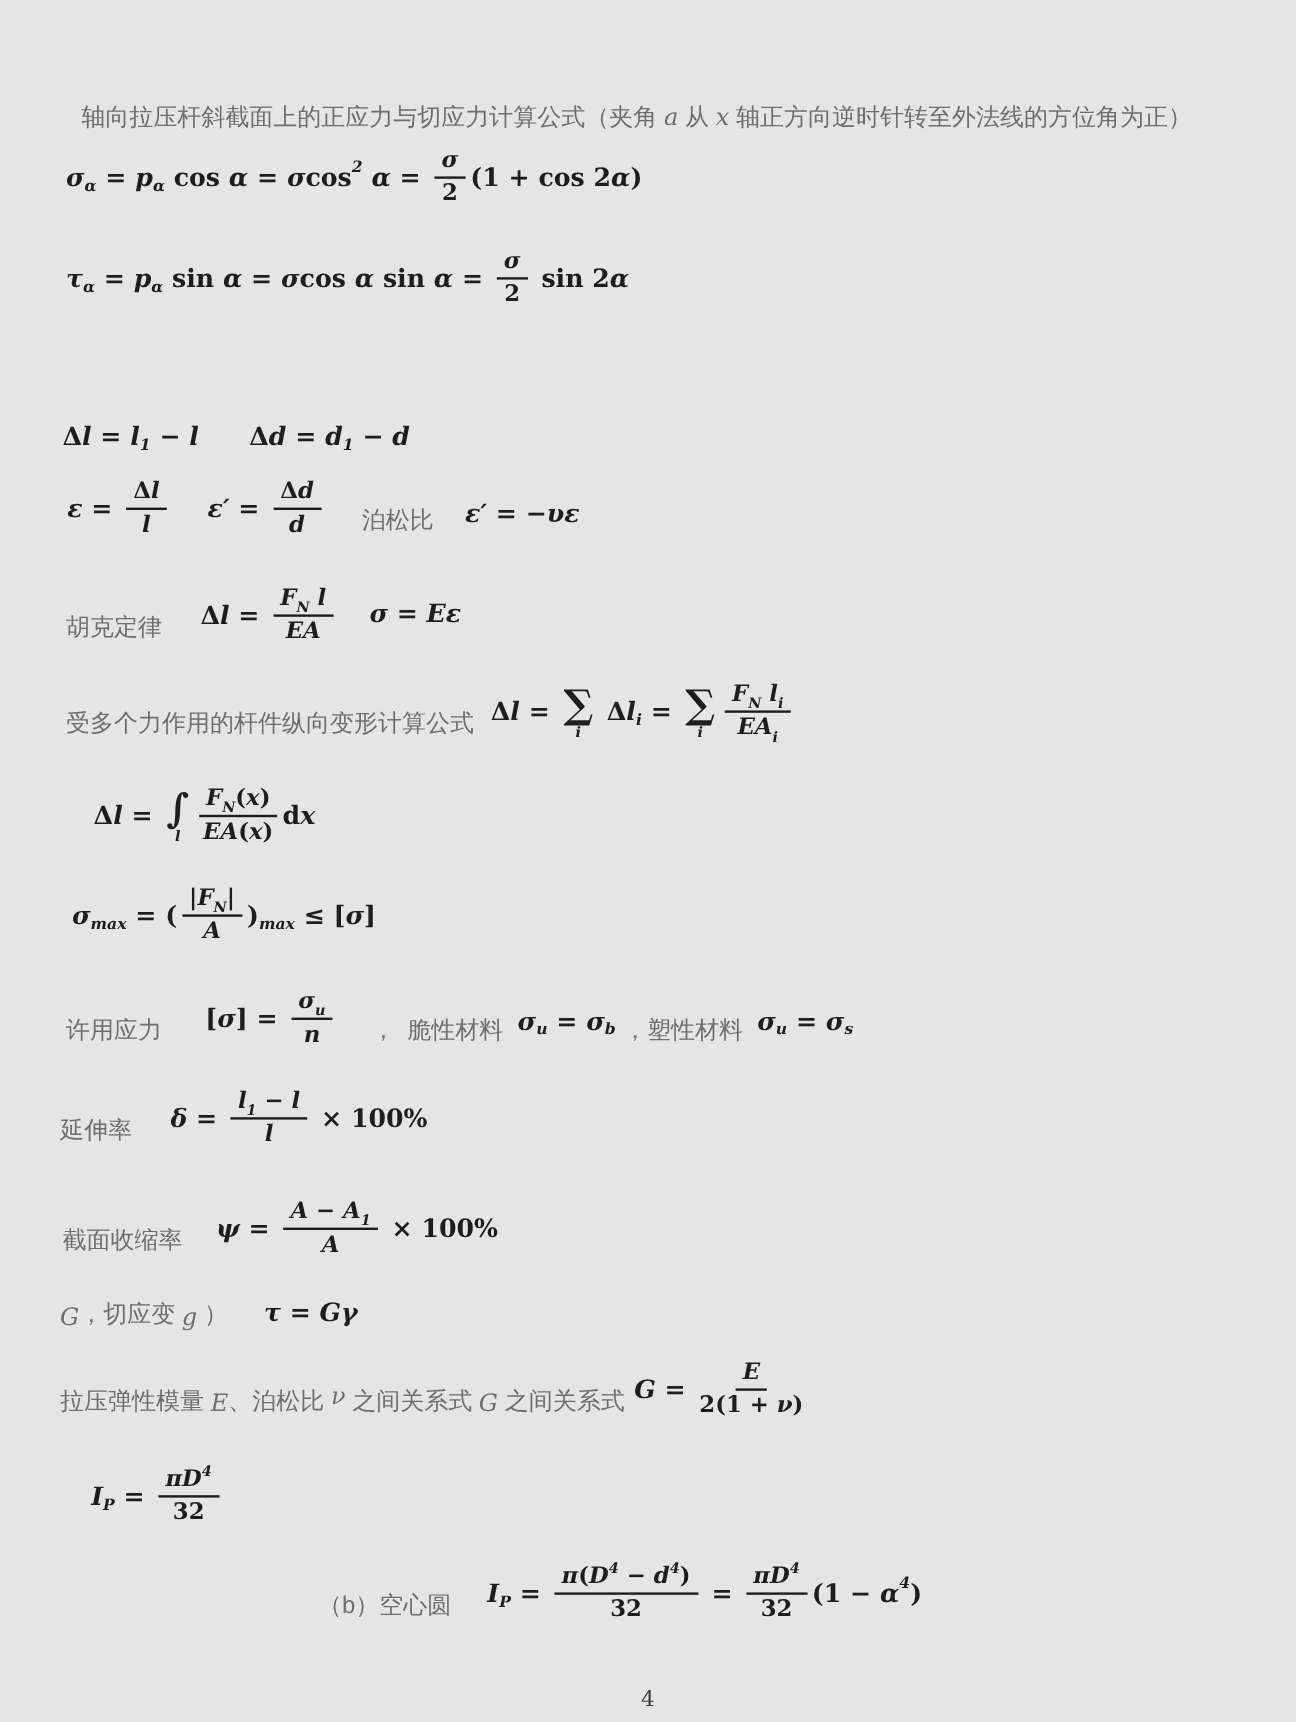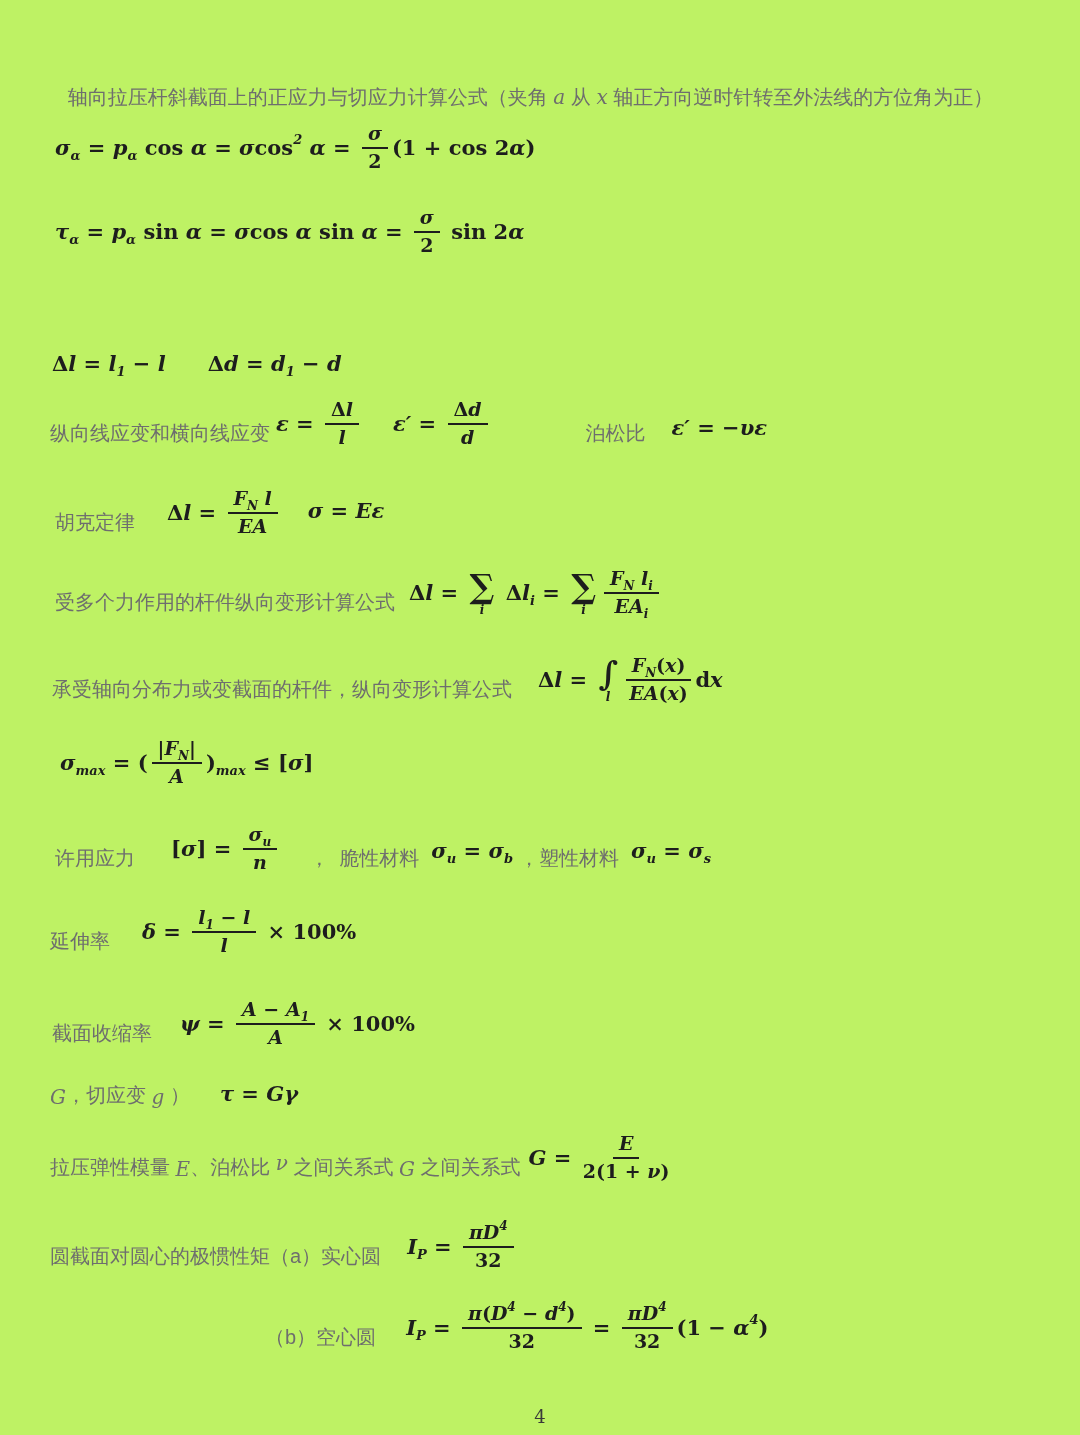--- a/index.html
+++ b/index.html
@@ -1,16 +1,16 @@
 <!DOCTYPE html>
 <html><head>
 <meta charset="utf-8">
 <style>
   html,body{margin:0;padding:0;background:#fbfbfb;}
-  .page{position:relative;width:1080px;height:1435px;background:#bef264;margin:0 auto;overflow:hidden;
+  .page{position:relative;width:1080px;height:1435px;background:#e5e5e5;margin:0 auto;overflow:hidden;
         font-family:"Liberation Sans","DejaVu Sans",sans-serif;}
   .line{position:absolute;white-space:pre;}
   .row{position:absolute;display:flex;align-items:flex-end;}
   .lab{font-family:"Liberation Sans","DejaVu Sans",sans-serif;color:#6e6e6e;font-size:20px;white-space:pre;}
   .row .lab{padding-bottom:3px;}
   .ivar{font-family:"DejaVu Serif","Liberation Serif",serif;font-style:italic;color:#6e6e6e;font-size:20px;white-space:pre;}
   .raised{position:relative;top:-6px;}
   
   .math{display:inline-flex;align-items:center;font-family:"DejaVu Serif","Liberation Serif",serif;
         font-weight:bold;color:#1d1d1d;font-size:21px;line-height:1.3;}
@@ -103,32 +103,31 @@
         <span class="v">d</span>
         <span class="u"> = </span>
         <span class="v">d</span>
         <span class="sb">1</span>
         <span class="u"> − </span>
         <span class="v">d</span>
       </span>
   </div>
 
   <div class="row" style="left:50px;top:398px">
-    <span class="lab">纵向线应变和横向线应变</span>
     <span class="math" style="margin-left:6px">
         <span class="v">ε</span>
         <span class="u"> = </span>
         <span class="frac"><span class="fn"><span class="u">Δ</span><span class="v">l</span></span><span class="fd"><span class="v">l</span></span></span>
       </span>
     <span class="math" style="margin-left:30px">
         <span class="v">ε′</span>
         <span class="u"> = </span>
         <span class="frac"><span class="fn"><span class="u">Δ</span><span class="v">d</span></span><span class="fd"><span class="v">d</span></span></span>
       </span>
-    <span class="lab" style="margin-left:94px">泊松比</span>
+    <span class="lab" style="margin-left:30px">泊松比</span>
     <span class="math" style="margin-left:26px;padding-bottom:8px">
         <span class="v">ε′</span>
         <span class="u"> = −</span>
         <span class="v">υε</span>
       </span>
   </div>
 
   <div class="row" style="left:55px;top:487px">
     <span class="lab">胡克定律</span>
     <span class="math" style="margin-left:32px">
@@ -154,21 +153,20 @@
         <span class="u"> Δ</span>
         <span class="v">l</span>
         <span class="sb">i</span>
         <span class="u"> = </span>
         <span class="bigop"><span class="opch">∑</span><span class="lim"><span class="v">i</span></span></span>
         <span class="frac"><span class="fn"><span class="v">F</span><span class="sb">N</span><span class="v"> l</span><span class="sb">i</span></span><span class="fd"><span class="v">EA</span><span class="sb">i</span></span></span>
       </span>
   </div>
 
   <div class="row" style="left:52px;top:654px">
-    <span class="lab">承受轴向分布力或变截面的杆件，纵向变形计算公式</span>
     <span class="math" style="margin-left:26px">
         <span class="u">Δ</span>
         <span class="v">l</span>
         <span class="u"> = </span>
         <span class="bigop"><span class="opch">∫</span><span class="lim"><span class="v">l</span></span></span>
         <span class="frac"><span class="fn"><span class="v">F</span><span class="sb">N</span><span class="u">(</span><span class="v">x</span><span class="u">)</span></span><span class="fd"><span class="v">EA</span><span class="u">(</span><span class="v">x</span><span class="u">)</span></span></span>
         <span class="u">d</span>
         <span class="v">x</span>
       </span>
   </div>
@@ -256,21 +254,20 @@
       <span class="ivar" style="padding-bottom:3px">G</span>
       <span class="lab"> 之间关系式</span>
     <span class="math" style="margin-left:8px">
         <span class="v">G</span>
         <span class="u"> = </span>
         <span class="frac"><span class="fn"><span class="v">E</span></span><span class="fd"><span class="u">2(1 + </span><span class="v">ν</span><span class="u">)</span></span></span>
       </span>
   </div>
 
   <div class="row" style="left:50px;top:1221px">
-    <span class="lab">圆截面对圆心的极惯性矩（a）实心圆</span>
     <span class="math" style="margin-left:26px">
         <span class="v">I</span>
         <span class="sb">P</span>
         <span class="u"> = </span>
         <span class="frac"><span class="fn"><span class="v">πD</span><span class="sp">4</span></span><span class="fd"><span class="u">32</span></span></span>
       </span>
   </div>
 
   <div class="row" style="left:265px;top:1302px">
     <span class="lab">（b）空心圆</span>

